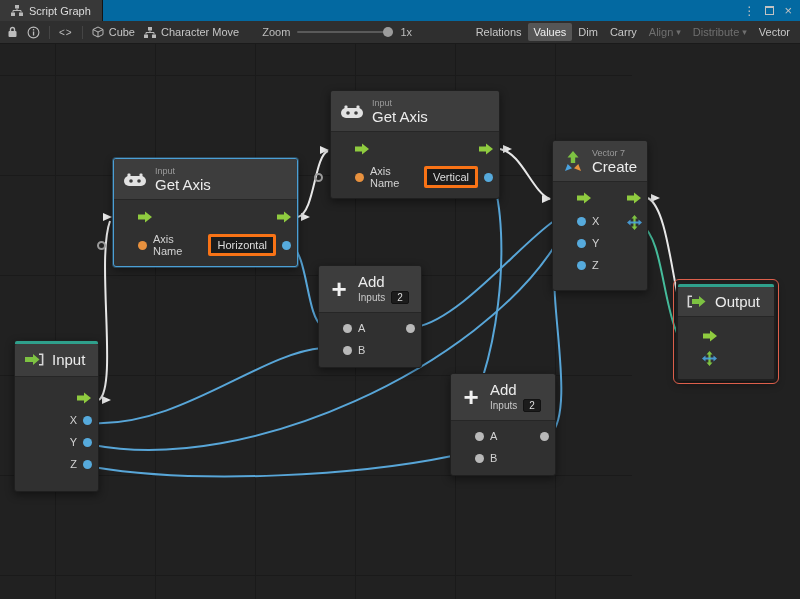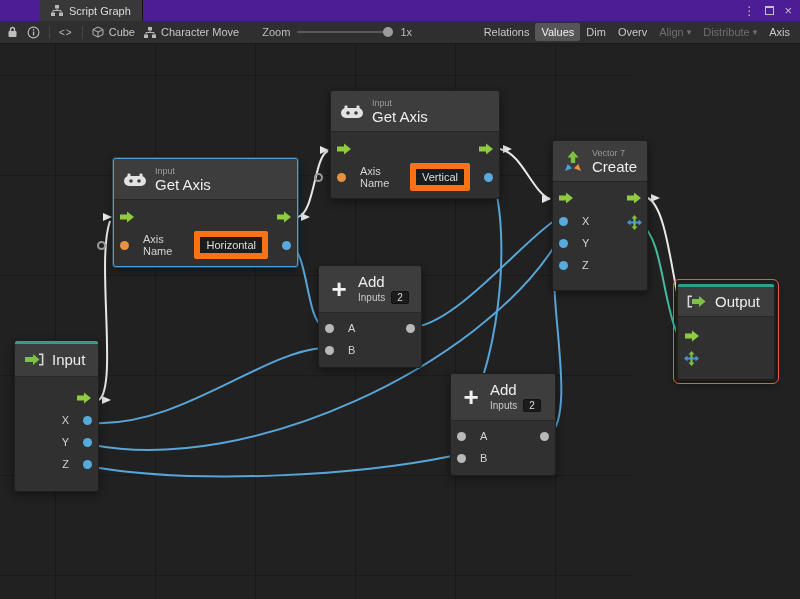--- a/index.html
+++ b/index.html
@@ -2,21 +2,21 @@
 <html><head>
 <meta charset="utf-8">
 <title>Script Graph</title>
 <style>
   * { box-sizing: border-box; margin: 0; padding: 0; }
   html,body { background:#111; }
   body { font-family: "Liberation Sans", "DejaVu Sans", sans-serif; }
   #app { position:relative; width:800px; height:599px; overflow:hidden; background:#212121; user-select:none; }
 
   
-  .tabbar { height:21px; background:#4c1d95; display:flex; align-items:stretch;padding-left:40px; }
+  .tabbar { height:21px; background:#0369a1; display:flex; align-items:stretch; }
   .tab { display:flex; align-items:center; gap:6px; padding:0 11px; background:#383838; color:#dcdcdc; font-size:11px; border-right:1px solid #141414; }
   .win-ctrls { margin-left:auto; display:flex; align-items:center; gap:10px; padding:0 8px; color:#c2c2c2; }
   .win-ctrls .kebab { font-size:12px; line-height:1; cursor:pointer; }
   .win-ctrls .maxbox { width:9px; height:9px; border:1px solid #c2c2c2; border-top-width:2px; cursor:pointer; }
   .win-ctrls .close { font-size:13px; line-height:1; cursor:pointer; }
 
   
   .toolbar { height:23px; background:#2f2f2f; border-bottom:1px solid #1a1a1a; display:flex; align-items:center; padding:0 4px 0 7px; gap:9px; font-size:11px; color:#c6c6c6; overflow:hidden; white-space:nowrap; }
   .tb-icon { display:flex; align-items:center; cursor:pointer; }
   .tb-sep { width:1px; height:13px; background:#454545; }
@@ -45,31 +45,31 @@
   #wires polygon.ah { fill:#e8e8e8; }
 
   
   .node { position:absolute; z-index:2; background:#303030; border:1px solid #1f1f1f; border-radius:3px; box-shadow:0 3px 8px rgba(0,0,0,.45); color:#dcdcdc; font-size:11px; }
   .node.selected { border-color:#4b9fd5; box-shadow:0 0 0 1px rgba(75,159,213,.35), 0 3px 8px rgba(0,0,0,.45); }
   .node.error-outline { outline:1px solid #dd5f4b; outline-offset:2px; }
   .nhead { background:#3d3d3d; border-bottom:1px solid #262626; border-radius:2px 2px 0 0; display:flex; align-items:center; gap:8px; padding:7px 9px; }
   .nhead .ttl { font-size:15px; color:#ececec; line-height:15px; }
   .nhead .cat { font-size:9px; color:#9a9a9a; line-height:11px; }
   .nbody { padding:4px 0 6px 0; }
-  .row { height:22px; display:flex; align-items:center; gap:14px; padding:0 6px; color:#d2d2d2; }
+  .row { height:22px; display:flex; align-items:center; gap:6px; padding:0 6px; color:#d2d2d2;margin-left:18px; }
   .row.tall { height:30px; }
   .row.flow26 { height:26px; }
   .row.spread { justify-content:space-between; padding:0 5px; }
   .row.right { justify-content:flex-end; }
   .dot { width:9px; height:9px; border-radius:50%; flex:none; }
   .dot.blue { background:#56aadc; }
   .dot.orange { background:#e8913e; }
   .dot.gray { background:#b9b9b9; }
   .dot.mla { margin-left:auto; }
-  .field { background:#1c1c1c; border:6px solid #f97316; border-radius:2px; padding:2px 6px; color:#dedede; font-size:11px; cursor:text; }
+  .field { background:#1c1c1c; border:3px solid #f97316; border-radius:2px; padding:2px 6px; color:#dedede; font-size:11px; cursor:text; }
   .plus-glyph { font-size:26px; line-height:22px; color:#f2f2f2; width:22px; text-align:center; font-weight:bold; flex:none; }
   .inputs-line { display:flex; align-items:center; gap:6px; font-size:10px; color:#c9c9c9; margin-top:2px; }
   .count-field { background:#1c1c1c; border:1px solid #121212; border-radius:2px; padding:0 5px; font-size:10px; color:#dedede; cursor:text; }
   .teal-strip { height:3px; background:#2fa08c; border-radius:2px 2px 0 0; }
   .hollow-port { position:absolute; left:-17px; width:9px; height:9px; border:2px solid #9a9a9a; border-radius:50%; background:transparent; }
   .v3-result { position:absolute; right:5px; top:74px; }
   .flowicon { display:flex; flex:none; }
 </style>
 </head>
 <body>
@@ -130,30 +130,30 @@
       <span class="slider">
         <span class="slider-track"></span>
         <span class="slider-handle"></span>
       </span>
       <span>1x</span>
     </span>
     <span class="tb-btns">
       <button class="tbtn">Relations</button>
       <button class="tbtn active">Values</button>
       <button class="tbtn">Dim</button>
-      <button class="tbtn">Overv</button>
+      <button class="tbtn">Carry</button>
       <button class="tbtn disabled">
           <span>Align</span>
           <span class="caret">▾</span>
         </button>
       <button class="tbtn disabled">
           <span>Distribute</span>
           <span class="caret">▾</span>
         </button>
-      <button class="tbtn">Axis</button>
+      <button class="tbtn">Vector</button>
     </span>
   </div>
 
   <div class="canvas">
 
     <svg id="wires" width="800" height="555">
 
       <path class="wf" d="M99,356 C118,342 96,215 110,177"></path>
       <path class="wf" d="M298,173 C315,168 314,112 328,107"></path>
       <path class="wf" d="M500,105 C522,109 532,148 550,155"></path>

